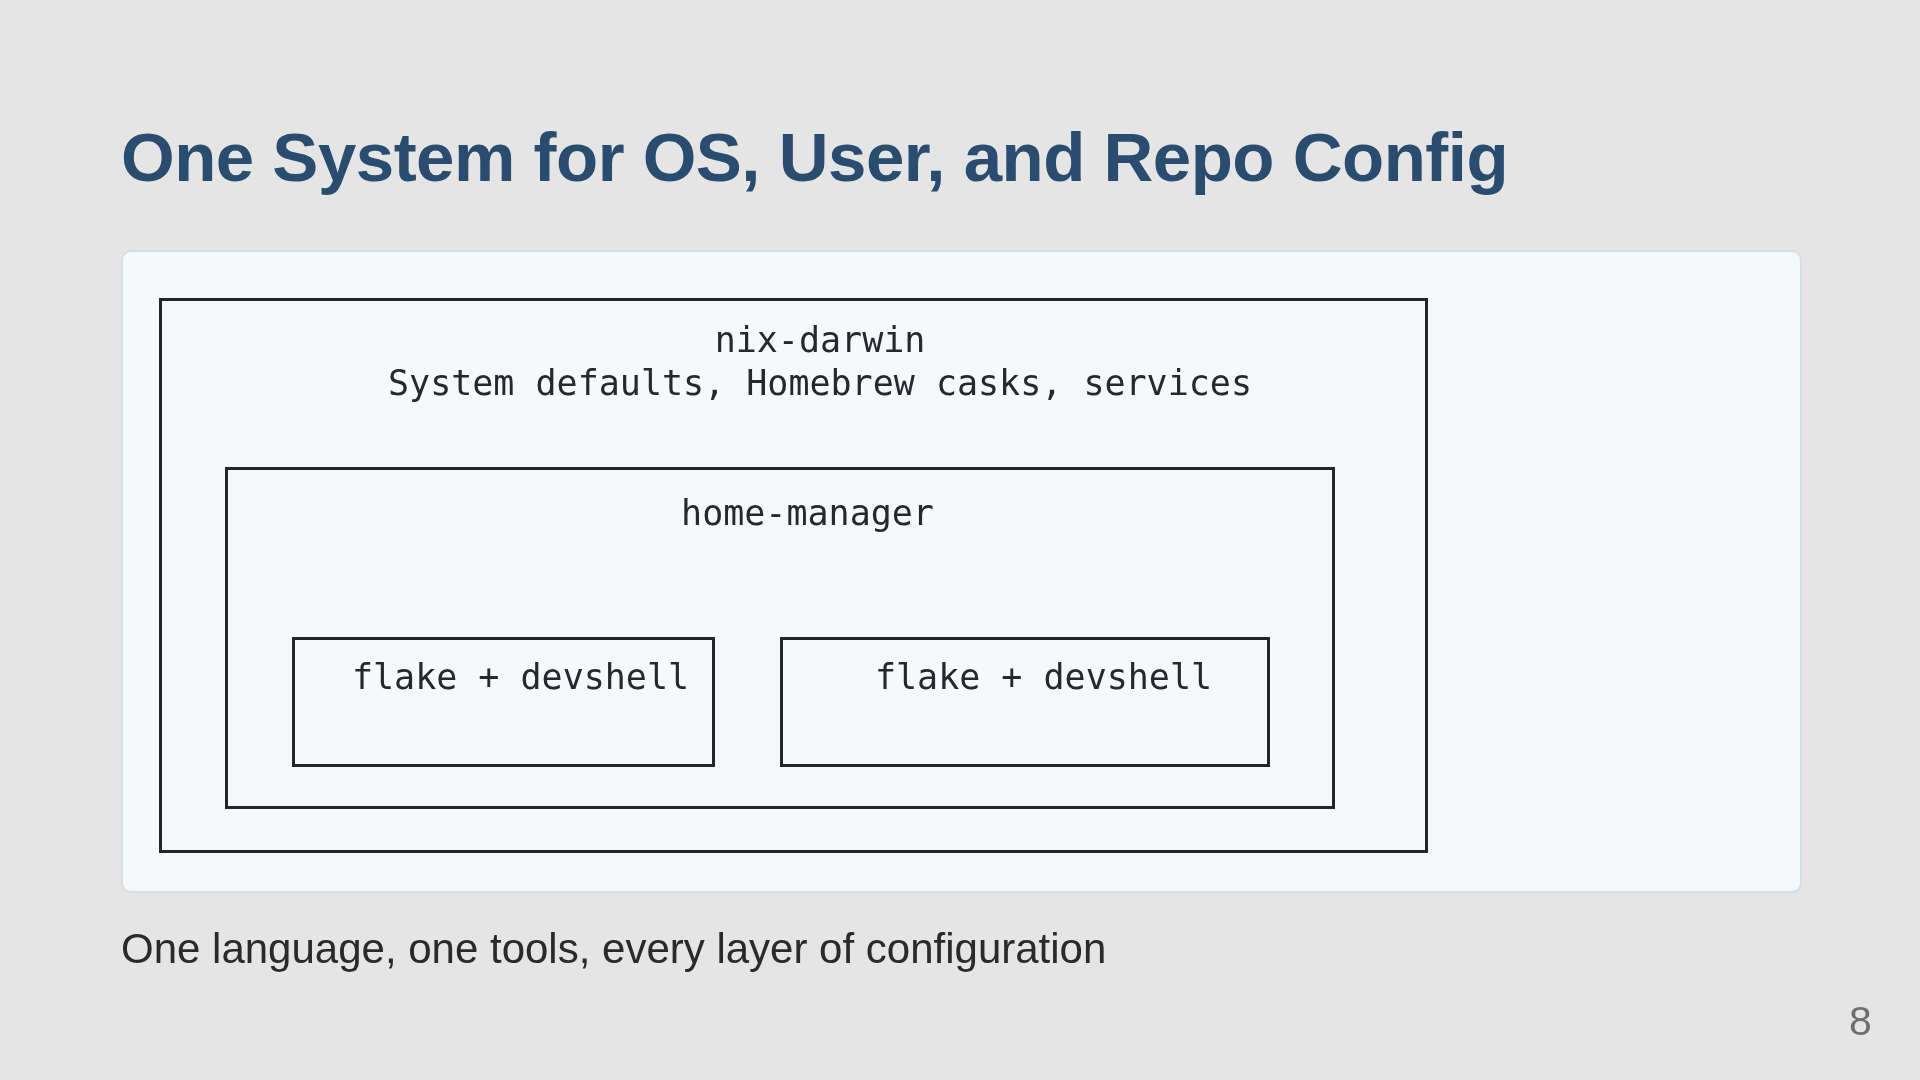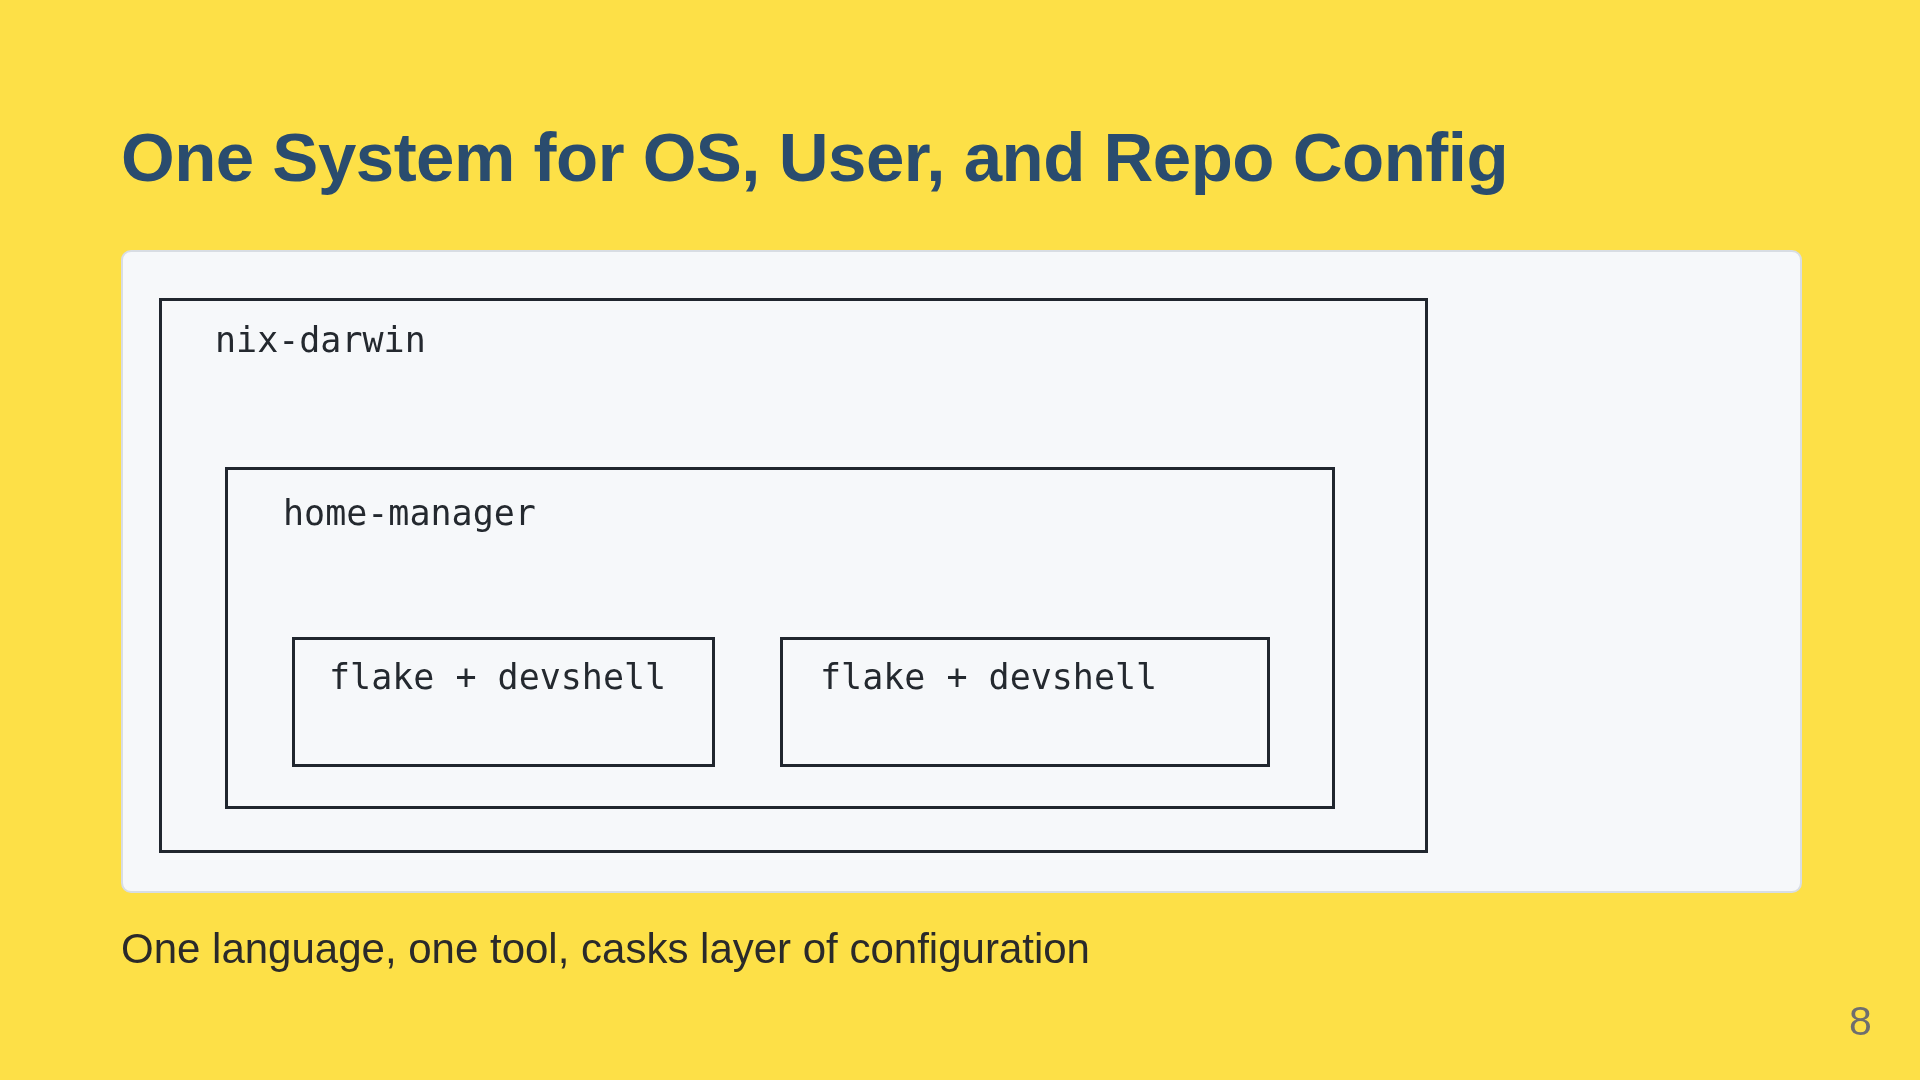--- a/index.html
+++ b/index.html
@@ -7,33 +7,34 @@
     --c-panel-bg:#f6f8fa;
     --c-panel-border:#d8dde3;
     --c-box-border:#20262e;
     --c-text:#24292f;
     --c-caption:#2a2a2a;
     --c-page:#6e6e6e;
   }
   *{margin:0;padding:0;box-sizing:border-box;}
   html,body{width:1920px;height:1080px;background:#ffffff;overflow:hidden;}
   .slide{
-    position:relative;width:1920px;height:1080px;background:#fde047;
+    position:relative;width:1920px;height:1080px;background:#e5e5e5;
     font-family:"Liberation Sans",sans-serif;
   }
   .slide-title{
     position:absolute;left:121px;top:118px;
     font-size:69px;font-weight:bold;letter-spacing:-0.5px;
     color:var(--c-title);white-space:nowrap;
   }
   .panel{
     position:absolute;left:121px;top:250px;width:1681px;height:643px;
     background:var(--c-panel-bg);
     border:2px solid var(--c-panel-border);
     border-radius:10px;
+    text-align:center;
   }
   .box{
     position:absolute;
     border:3px solid var(--c-box-border);
     background:transparent;
   }
   .box-nix{left:36px;top:46px;width:1269px;height:555px;padding:18px 0 0 53px;}
   .box-home{left:63px;top:166px;width:1110px;height:342px;padding:22px 0 11px 55px;}
   .box-repo-a{left:64px;top:167px;width:423px;height:130px;padding:16px 0 0 34px;}
   .box-repo-b{left:552px;top:167px;width:490px;height:130px;padding:16px 0 0 37px;}
@@ -56,20 +57,21 @@
 
 <div class="slide">
 
   <h1 class="slide-title">One System for OS, User, and Repo Config</h1>
 
   <div class="panel">
 
     <div class="box box-nix">
       <div class="mono">
         <div>nix-darwin</div>
+        <div>System defaults, Homebrew casks, services</div>
       </div>
 
       <div class="box box-home">
         <div class="mono">
           <div>home-manager</div>
         </div>
 
         <div class="box box-repo-a">
           <div class="mono">
             <div>flake + devshell</div>
@@ -80,17 +82,17 @@
           <div class="mono">
             <div>flake + devshell</div>
           </div>
         </div>
 
       </div>
     </div>
 
   </div>
 
-  <p class="caption">One language, one tool, casks layer of configuration</p>
+  <p class="caption">One language, one tools, every layer of configuration</p>
 
   <div class="page-number">8</div>
 
 </div>
 
 </body></html>

